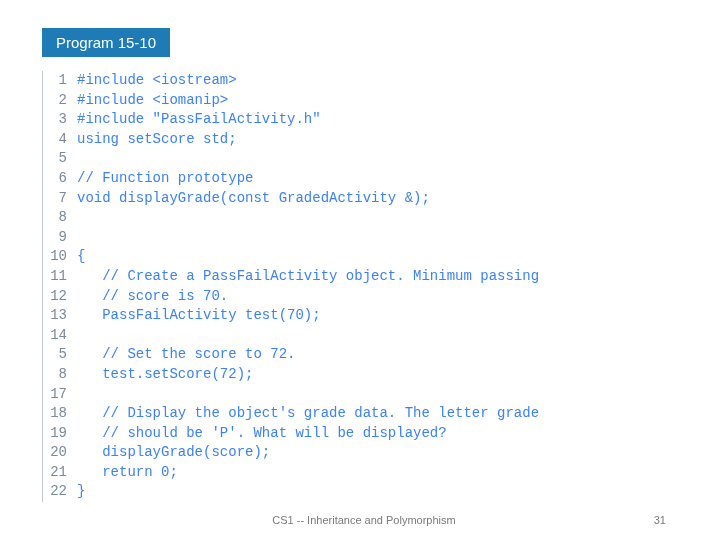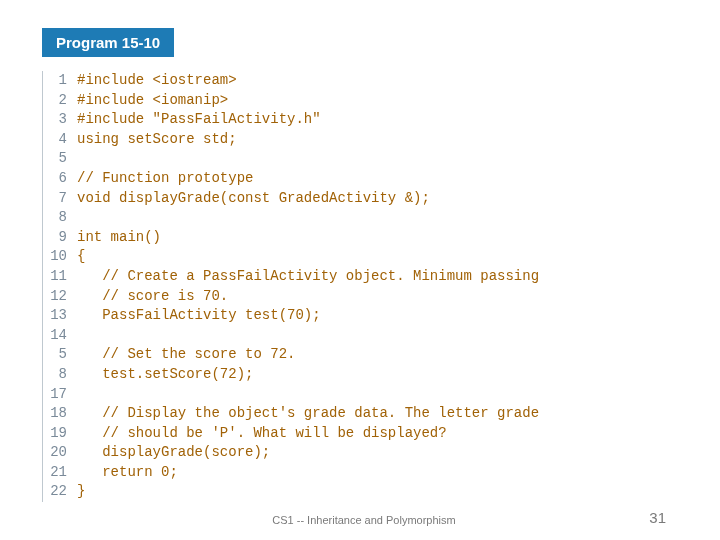--- a/index.html
+++ b/index.html
@@ -12,21 +12,21 @@
     }
     .slide {
       width: 100%;
       height: 100%;
       padding: 28px 50px 30px 50px;
       position: relative;
     }
     .heading-bar {
       background: #1e7bb5;
       color: #fff;
-      font-weight: bold;
+      font-weight: normal;
       font-size: 15px;
       padding: 6px 14px;
       display: inline-block;
       margin-bottom: 14px;
       margin-left: -8px;
     }
     .code-block {
       border-left: 1px solid #bfc8cf;
       padding-left: 0;
       margin-left: -8px;
@@ -39,41 +39,41 @@
     }
     .line-num {
       width: 34px;
       text-align: right;
       color: #7a8a99;
       padding-right: 10px;
       flex-shrink: 0;
       font-weight: normal;
     }
     .line-code {
-      color: #a16207;
+      color: #3b82f6;
       white-space: pre;
     }
     .footer {
       position: absolute;
       bottom: 14px;
       left: 0;
       width: 100%;
       display: flex;
       justify-content: center;
       align-items: center;
       font-size: 11px;
       color: #7a7a7a;
       padding-left: 8px;
     }
     .footer-text { }
     .page-num {
       position: absolute;
       bottom: 14px;
       right: 54px;
-      font-size: 15px;
+      font-size: 11px;
       color: #7a7a7a;
     }
   </style>
 </head>
 <body>
 
 <div class="slide">
   <div class="heading-bar">Program 15-10</div>
   <div class="code-block">
       <div class="code-line">
@@ -103,21 +103,20 @@
       <div class="code-line">
         <span class="line-num">7</span>
         <span class="line-code">void displayGrade(const GradedActivity &amp;);</span>
       </div>
       <div class="code-line">
         <span class="line-num">8</span>
         <span class="line-code"></span>
       </div>
       <div class="code-line">
         <span class="line-num">9</span>
-        <span class="line-code">int main()</span>
       </div>
       <div class="code-line">
         <span class="line-num">10</span>
         <span class="line-code">{</span>
       </div>
       <div class="code-line">
         <span class="line-num">11</span>
         <span class="line-code">   // Create a PassFailActivity object. Minimum passing</span>
       </div>
       <div class="code-line">

